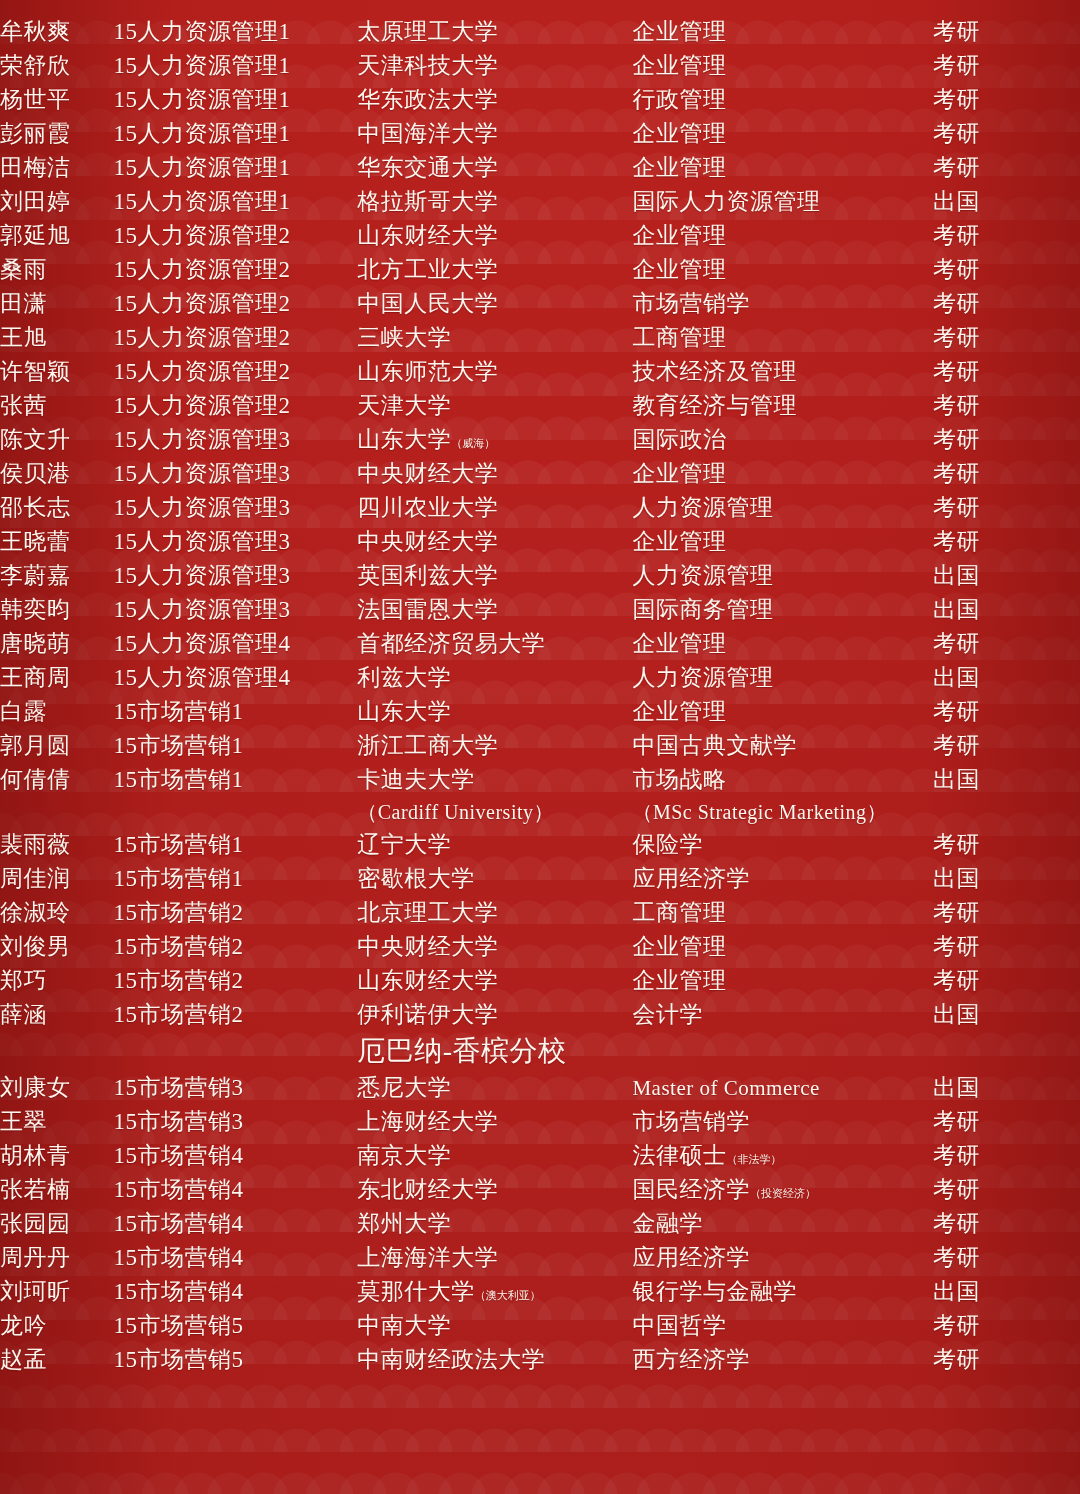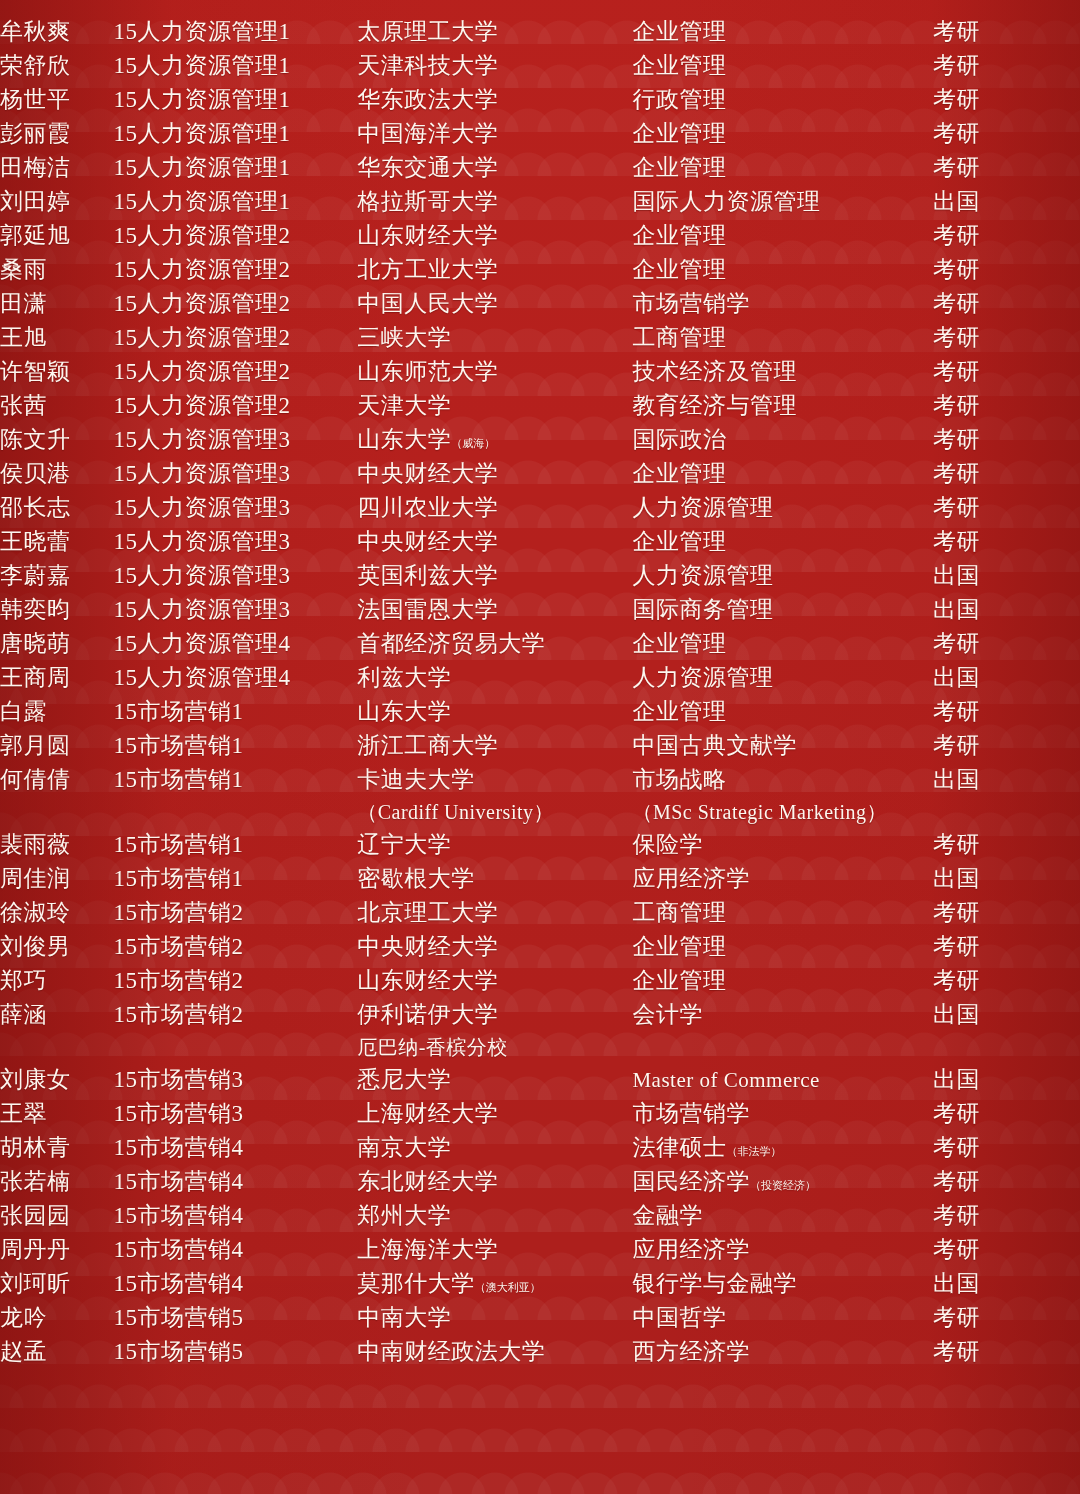--- a/index.html
+++ b/index.html
@@ -76,21 +76,21 @@
   .latin {
     font-family: "Liberation Serif", "DejaVu Serif", serif;
     font-size: 21px;
   }
   .cont-line td {
     padding-top: 0px;
     padding-bottom: 10px;
   }
   .cont-line td .wrap2 {
     display: block;
-    font-size: 20px;
+    font-size: 28px;
   }
   .cont-line td .wrap2.small {
     font-size: 20px;
   }
 </style>
 </head>
 <body>
 
 <div class="bg-pattern"></div>
 <div class="bg-vignette"></div>

